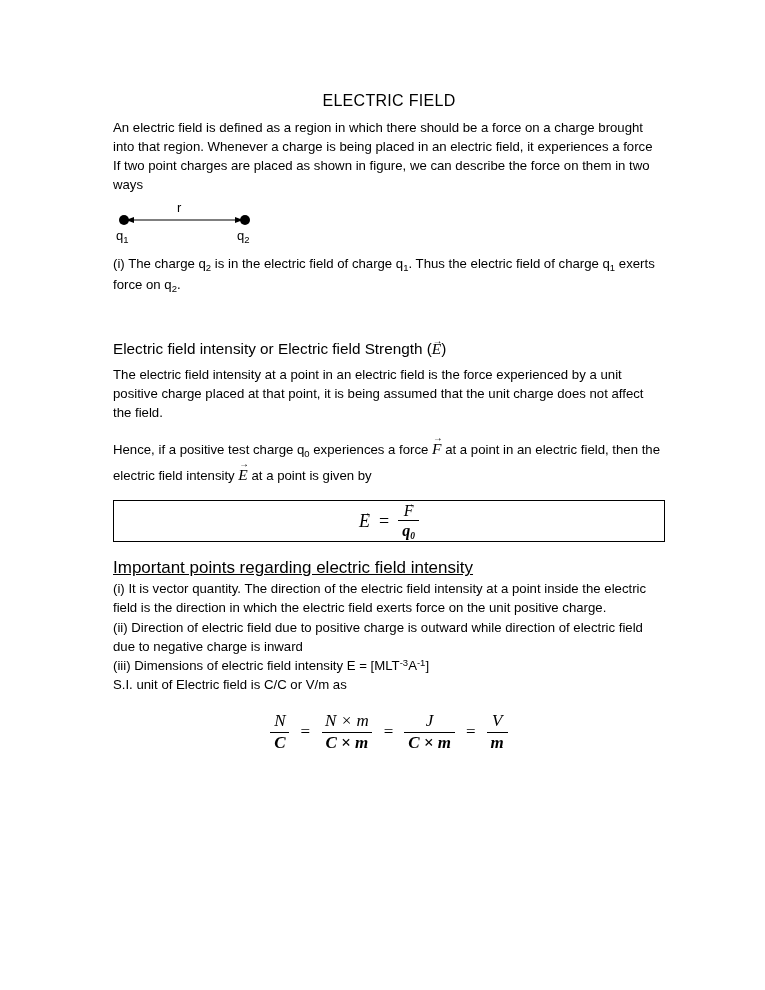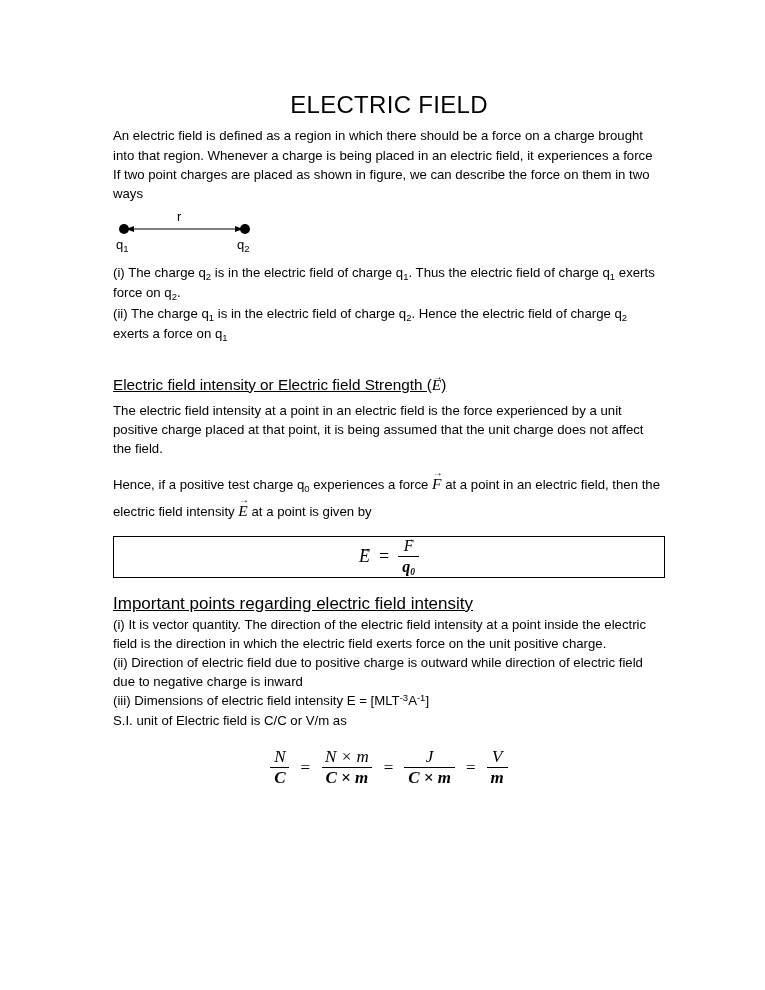--- a/index.html
+++ b/index.html
@@ -22,21 +22,21 @@
     height: 990px;
     background: #fff;
   }
   .content {
     position: absolute;
     left: 113px;
     top: 92px;
     width: 552px;
   }
   h1.title {
-    font-size: 24px;
+    font-size: 16px;
     font-weight: normal;
     text-align: center;
     margin: 0 0 8px 0;
     letter-spacing: 0.3px;
     line-height: 1.1;
   }
   p.para {
     font-size: 13.2px;
     line-height: 1.45;
     margin: 0;
@@ -50,23 +50,22 @@
     font-size: 9.5px;
     vertical-align: 0.45em;
   }
   .diagram {
     margin: 10px 0 6px 0;
     position: relative;
     height: 44px;
   }
   .section-head {
     font-size: 15.3px;
-    margin: 30px 0 6px 0;
+    margin: 44px 0 6px 0;
     line-height: 1.3;
-    text-decoration: underline;
   }
   .gap-m { height: 13px; }
   .formula-box {
     margin: 12px 0 6px 0;
     border: 1px solid #000;
     height: 42px;
     display: flex;
     align-items: center;
     justify-content: center;
     box-sizing: border-box;
@@ -139,21 +138,20 @@
         <polygon points="13,16 21,13 21,19" fill="#000"></polygon>
         <polygon points="130,16 122,13 122,19" fill="#000"></polygon>
       </svg>
       <span style="position:absolute; left:64px; top:-4px; font-size:13px;">r</span>
       <span style="position:absolute; left:3px; top:24px; font-size:13px;"><span>q</span><span class="sub">1</span></span>
       <span style="position:absolute; left:124px; top:24px; font-size:13px;"><span>q</span><span class="sub">2</span></span>
     </div>
 
     <p class="para"><span>(i) The charge q</span><span class="sub">2</span><span> is in the electric field of charge q</span><span class="sub">1</span><span>. Thus the electric field of charge q</span><span class="sub">1</span> <span>exerts force on q</span><span class="sub">2</span><span>.</span></p>
 
-    <p class="para"><span>(ii) The charge q</span><span class="sub">1</span><span> is in the electric field of charge q</span><span class="sub">2</span><span>. Hence the electric field of charge q</span><span class="sub">2</span> <span>exerts a force on q</span><span class="sub">1</span></p>
 
     <div class="section-head">
       <span>Electric field intensity or Electric field Strength (</span><span class="inline-math vecwrap"><span class="arrow">→</span><span>E</span></span><span>)</span>
     </div>
 
     <p class="para">The electric field intensity at a point in an electric field is the force experienced by a unit positive charge placed at that point, it is being assumed that the unit charge does not affect the field.</p>
 
     <div class="gap-m"></div>
 
     <p class="para" style="line-height:1.7;">

